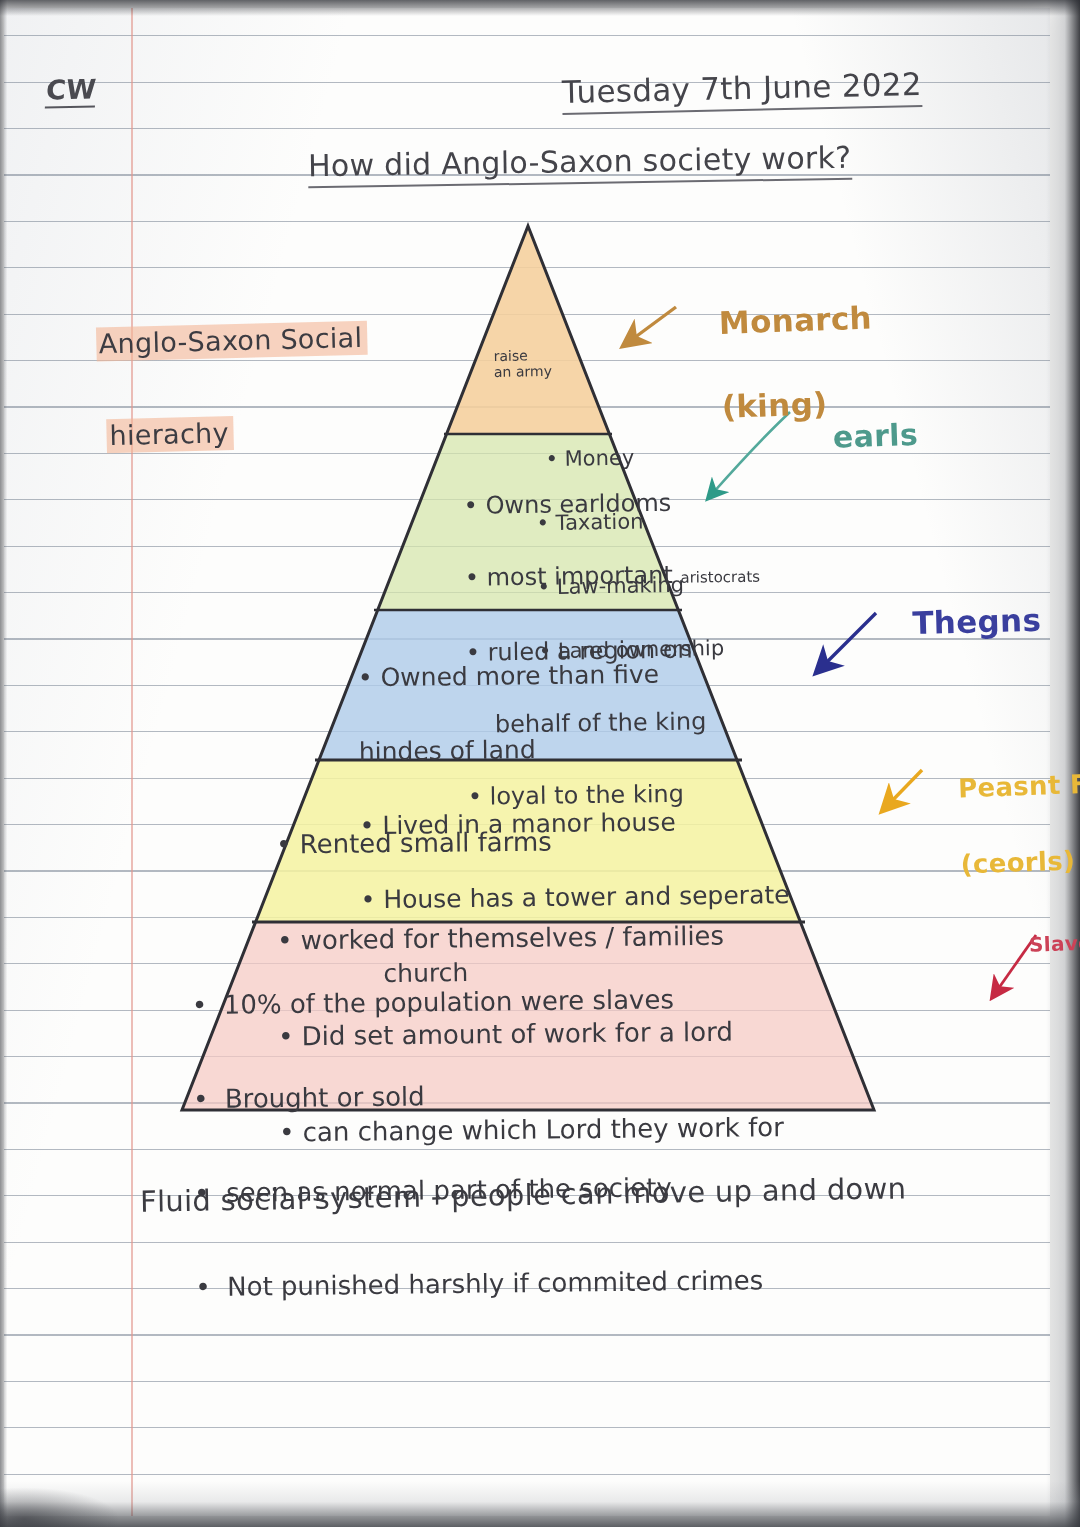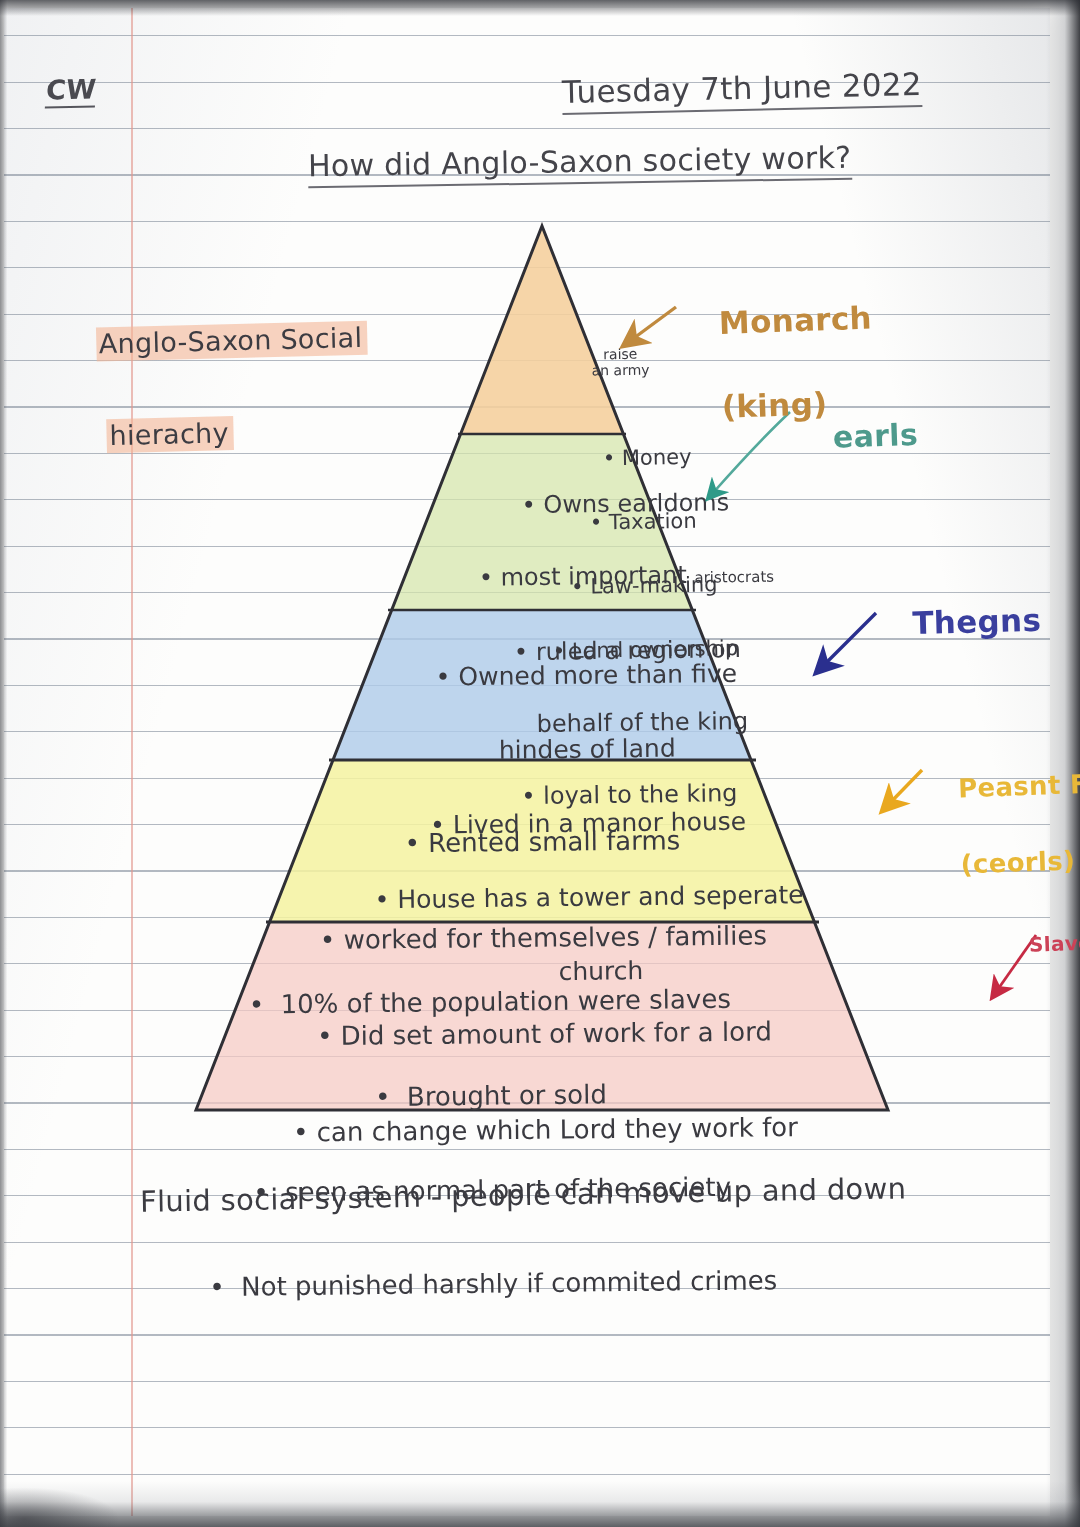--- a/index.html
+++ b/index.html
@@ -104,22 +104,22 @@
     background:rgba(244,182,150,0.60);
     padding:1px 5px 2px 3px;
     box-decoration-break:clone;
     -webkit-box-decoration-break:clone;
   }
   #side-title .ln2{ display:block; padding-left:44px; }
 
   
   #pyramid{
     position:absolute;
-    left:30px; top:222px;
-    width:1030px; height:900px;text-align:center;
+    left:16px; top:222px;
+    width:1030px; height:900px;
   }
   #pyramid svg{ position:absolute; left:0; top:0; }
 
   .tier-text{
     position:absolute;
     color:#3a3a40;
     white-space:pre;
     font-family:"DejaVu Sans",sans-serif;
   }
 

